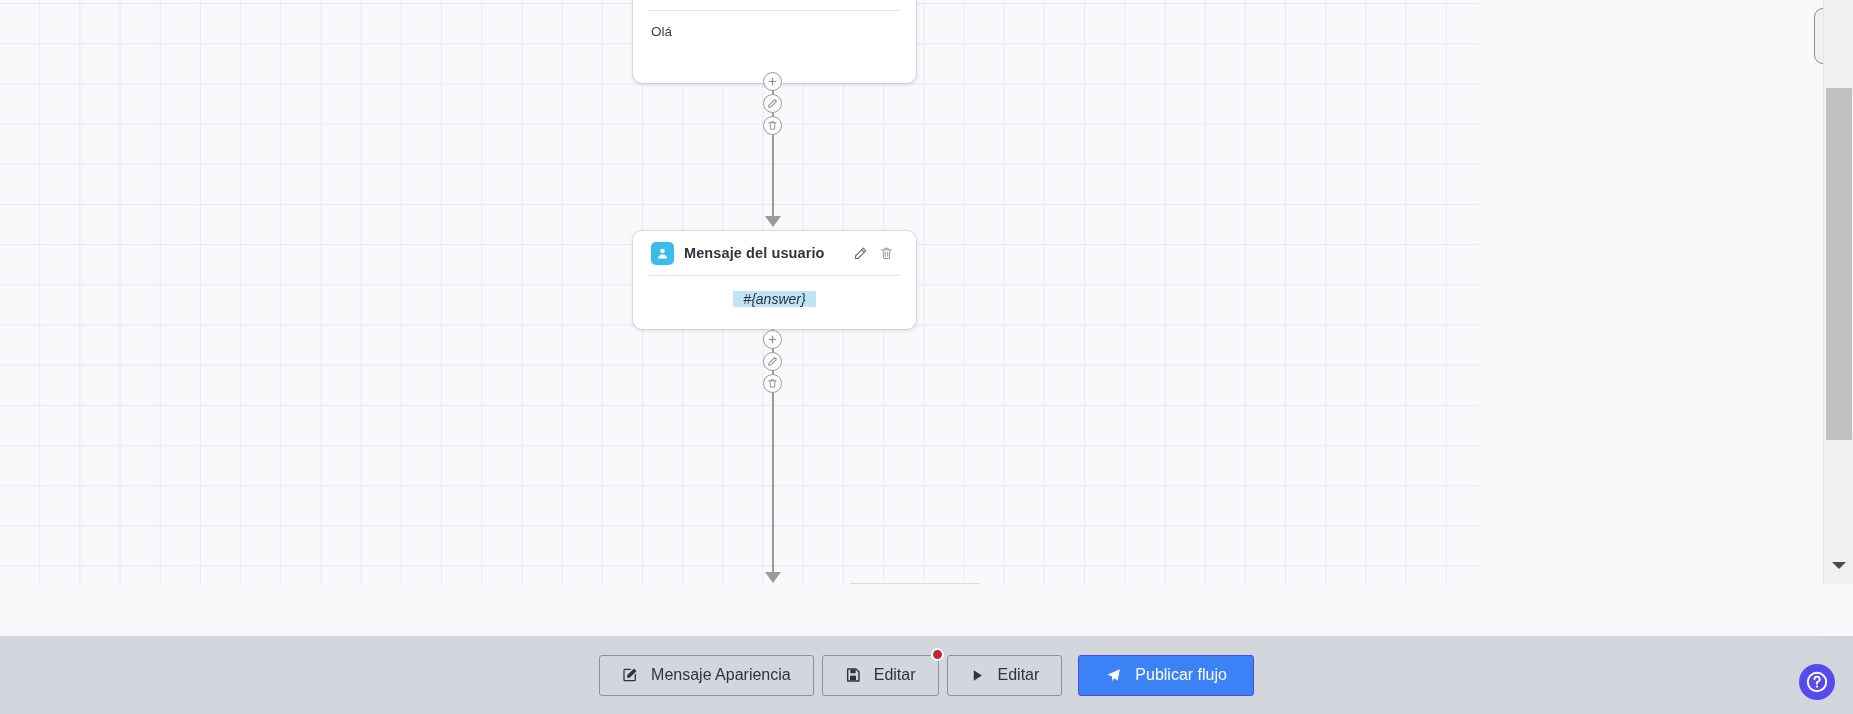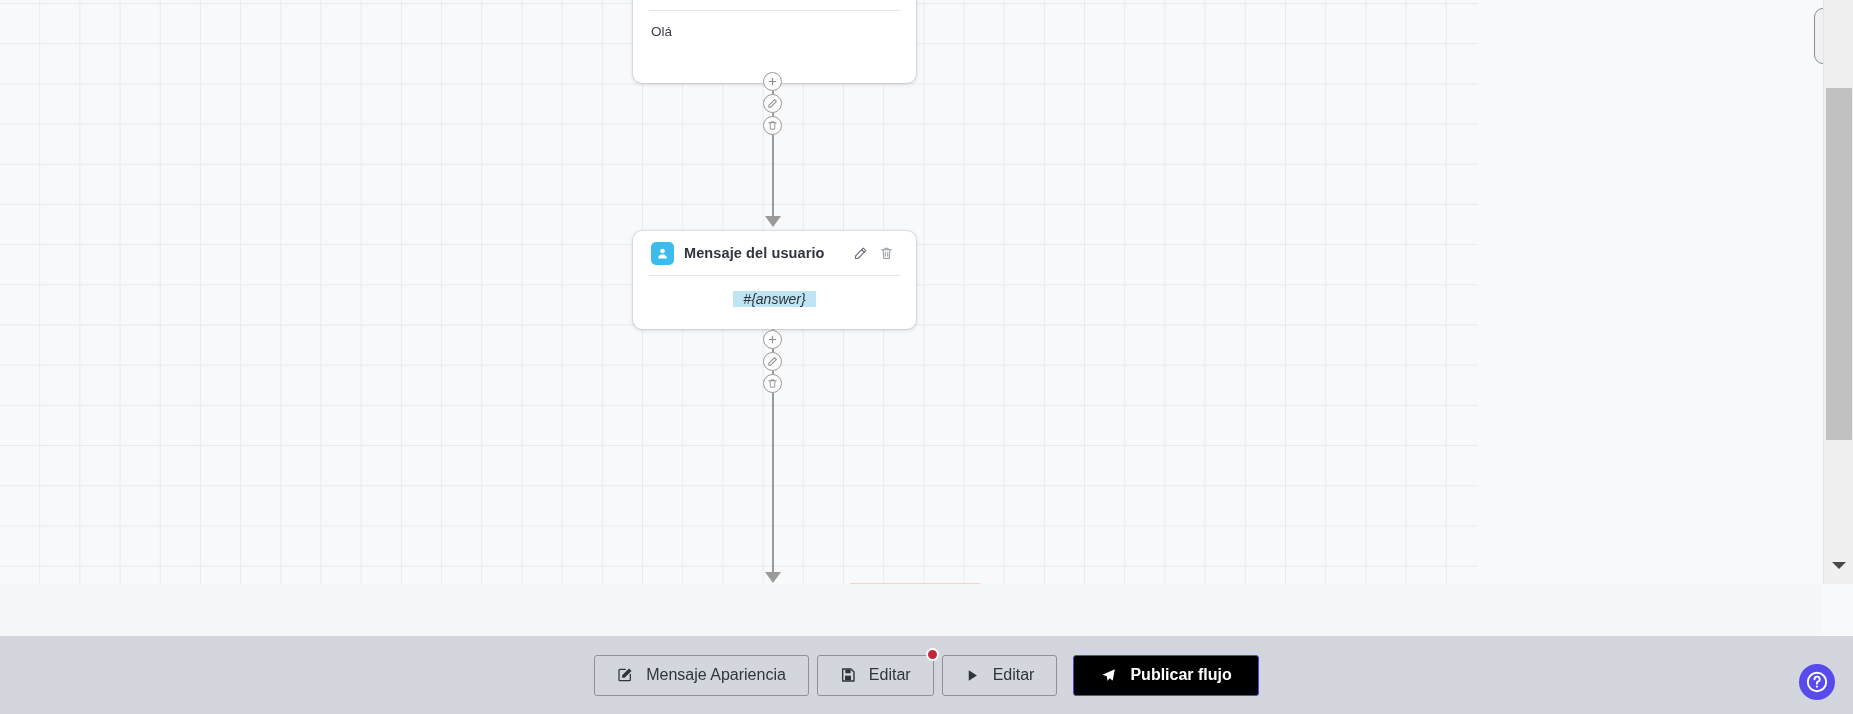--- a/index.html
+++ b/index.html
@@ -221,24 +221,24 @@
     justify-content: center;
     gap: 13px;
     font-size: 16px;
     color: #30343c;
     cursor: pointer;
     white-space: nowrap;
     box-sizing: border-box;
     font-family: "Liberation Sans", sans-serif;
   }
   .tb-btn.primary {
-    background: #000000;
+    background: #3b82f6;
     border-color: #4f46ef;
     color: #ffffff;
-    font-weight: bold;
+    font-weight: normal;
     padding: 0 26px;
     margin-left: 8px;
   }
   .tb-badge {
     position: absolute;
     top: -7px; right: -5px;
     width: 13px; height: 13px;
     border-radius: 50%;
     background: #c2263c;
     border: 2px solid #ffffff;

